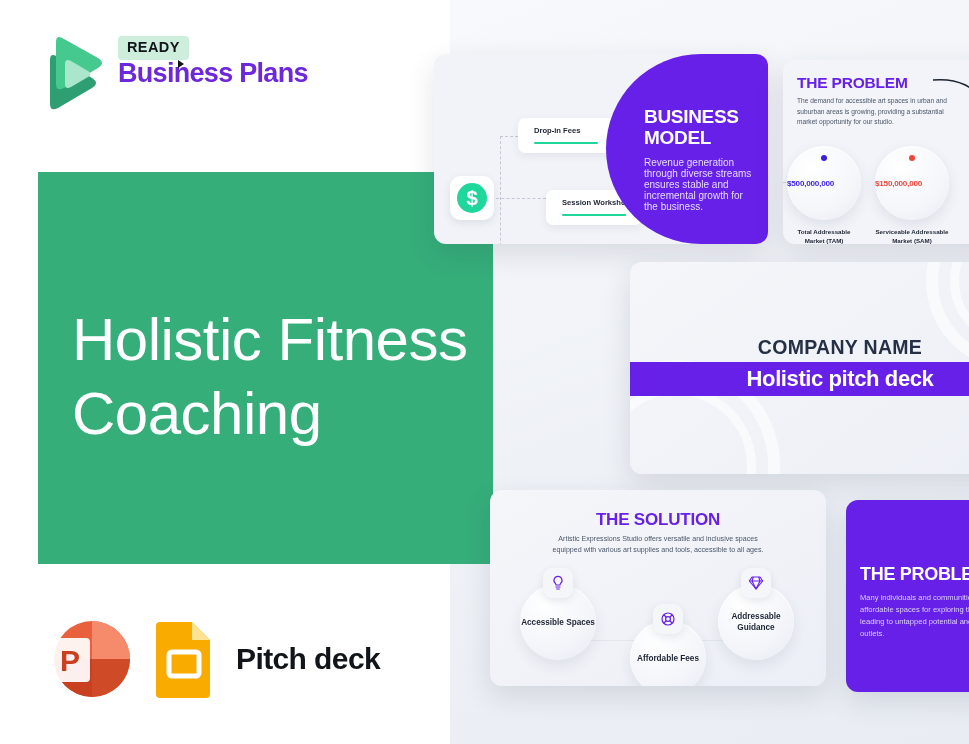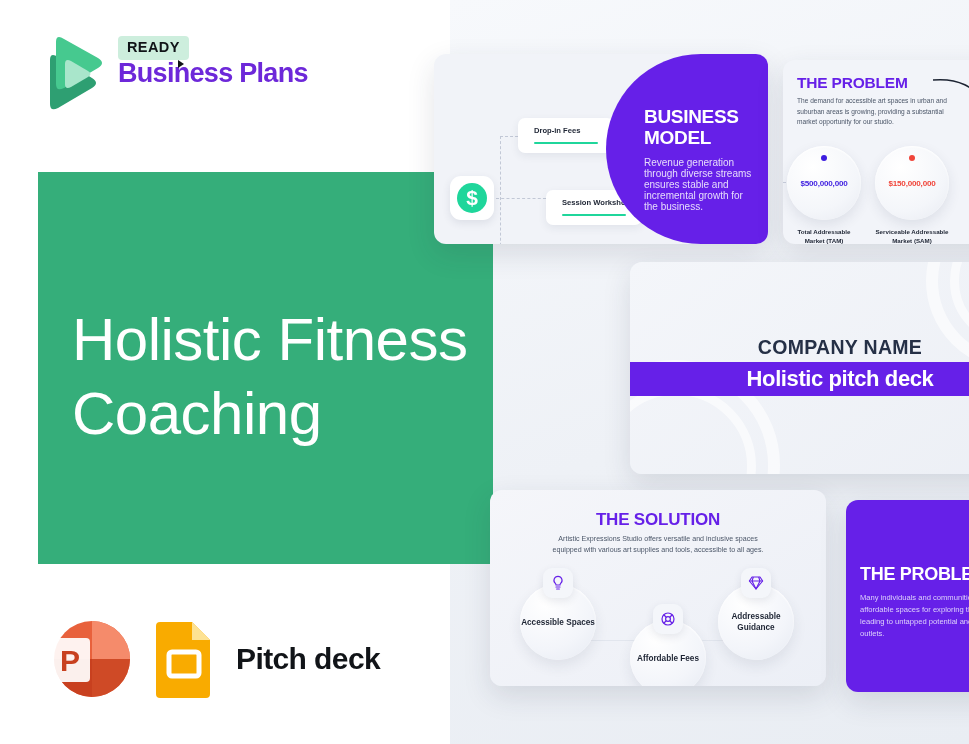--- a/index.html
+++ b/index.html
@@ -94,21 +94,21 @@
   .slide-mk { left: 783px; top: 60px; width: 240px; height: 184px; background: #f2f4f9; }
   .mk-title { position:absolute; left: 14px; top: 14px; color:#6620e8; font-size: 15.5px; font-weight: 800; letter-spacing:-.2px; }
   .mk-body { position:absolute; left: 14px; top: 36px; width: 158px; color:#4b5668; font-size: 6.6px; line-height: 10.5px; }
   .mk-arrow { position:absolute; left: 148px; top: 16px; width: 60px; height: 40px; }
   .mk-circles { position:absolute; left: 4px; top: 86px; display:flex; gap: 14px; }
   .mk-circ { position:relative; width: 74px; text-align:center; }
   .mk-disc {
     width: 74px; height: 74px; border-radius: 50%;
     background: radial-gradient(circle at 35% 28%, #ffffff 0%, #f4f6fa 62%, #e7eaf1 100%);
     box-shadow: 0 5px 13px rgba(40,50,80,.10), inset 0 1px 2px #fff;
-    display:flex; align-items:center; justify-content:center;
+    display:flex; align-items:center; 
   }
   .mk-val { font-size: 8.1px; font-weight: 800; letter-spacing:-.2px; }
   .mk-dot { position:absolute; left:50%; margin-left:-3px; top: 9px; width:6px; height:6px; border-radius:50%; }
   .mk-cap { margin-top: 7px; font-size: 6.2px; font-weight: 700; color:#1d2433; line-height: 9px; }
   .mk-dash { position:absolute; top: 122px; height:0; border-top:1px dashed #c8cddb; }
 
   
   .slide-cn {
     left: 630px; top: 262px; width: 420px; height: 212px;
     background: linear-gradient(145deg,#f4f6fa 0%, #eceff5 100%);

